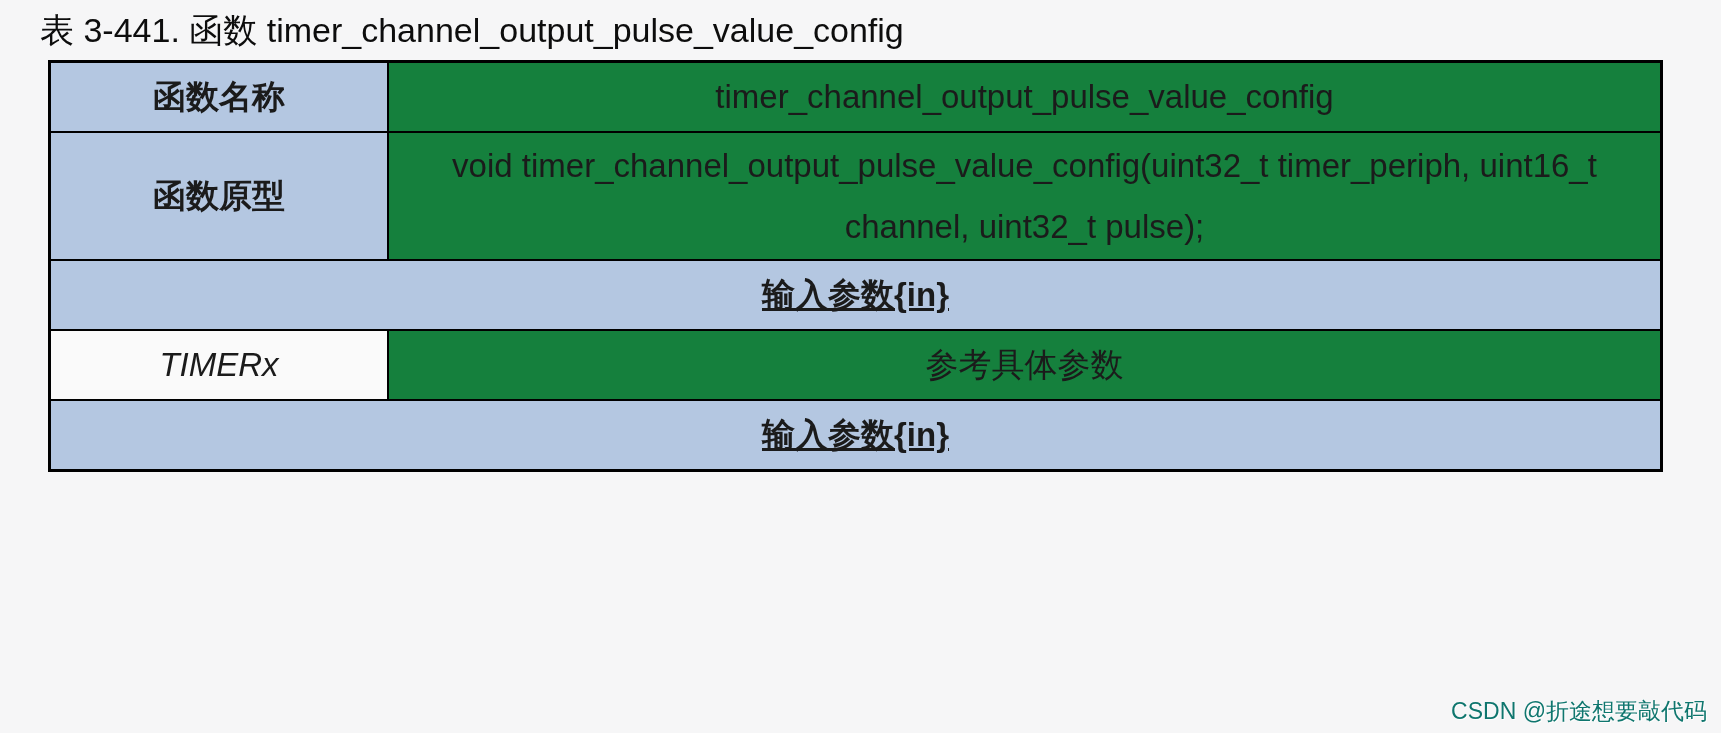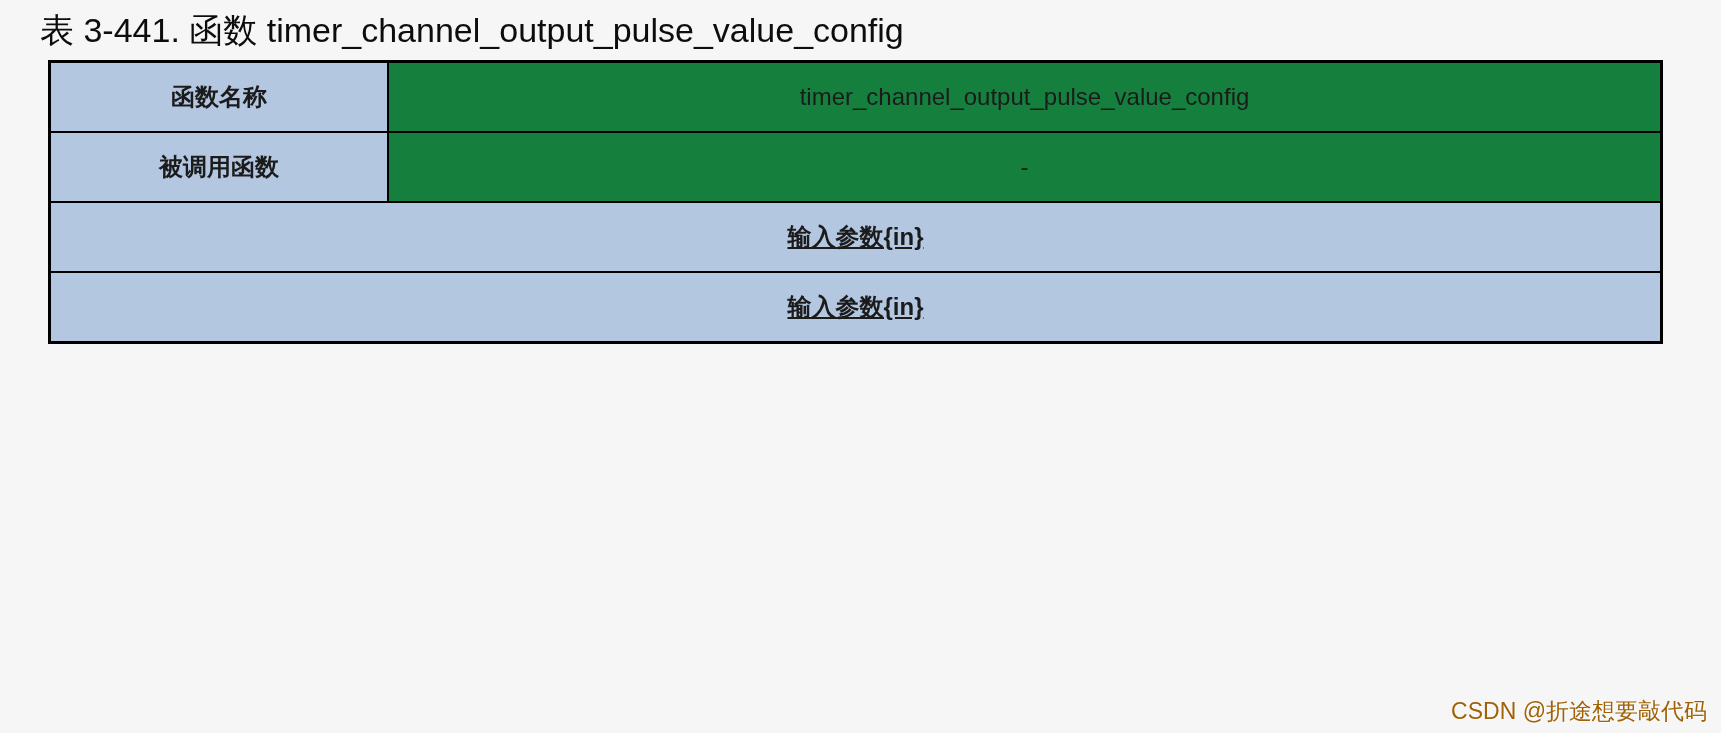--- a/index.html
+++ b/index.html
@@ -27,21 +27,21 @@
   table.func-table {
     position: absolute;
     left: 48px;
     top: 60px;
     width: 1615px;
     border-collapse: collapse;
     table-layout: fixed;
   }
   table.func-table td {
     border: 2px solid #000;
-    font-size: 24px;
+    font-size: 33px;
     text-align: center;
     vertical-align: middle;
     height: 64px;
     padding: 2px 10px;
     color: #1b1b1b;
   }
   table.func-table {
     border: 3px solid #000;
   }
   td.label-cell {
@@ -71,42 +71,46 @@
   td.param-name-italic {
     background: #fafafa;
     font-style: italic;
     font-weight: normal;
   }
   .watermark {
     position: absolute;
     right: 14px;
     top: 696px;
     font-size: 23px;
-    color: #a16207;
+    color: #0f766e;
     text-shadow: 1px 1px 0 rgba(255,255,255,0.85);
     white-space: nowrap;
   }
 </style>
 </head>
 <body>
 
 <div class="doc-title">表 3-441. 函数 timer_channel_output_pulse_value_config</div>
 
 <table class="func-table">
   <tbody>
     <tr>
       <td class="label-cell">函数名称</td>
       <td class="value-cell">timer_channel_output_pulse_value_config</td>
     </tr>
-    <tr>
-      <td class="label-cell">被调用函数</td>
-      <td class="value-cell">-</td>
+    <tr class="proto-row">
+      <td class="label-cell">函数原型</td>
+      <td class="value-cell proto-value">void timer_channel_output_pulse_value_config(uint32_t timer_periph, uint16_t channel, uint32_t pulse);</td>
     </tr>
     <tr>
       <td class="section-header" colspan="2">输入参数{in}</td>
+    </tr>
+    <tr>
+      <td class="param-name-italic">TIMERx</td>
+      <td class="value-cell">参考具体参数</td>
     </tr>
     <tr>
       <td class="section-header" colspan="2">输入参数{in}</td>
     </tr>
   </tbody>
 </table>
 
 <div class="watermark">CSDN @折途想要敲代码</div>
 
 </body></html>

